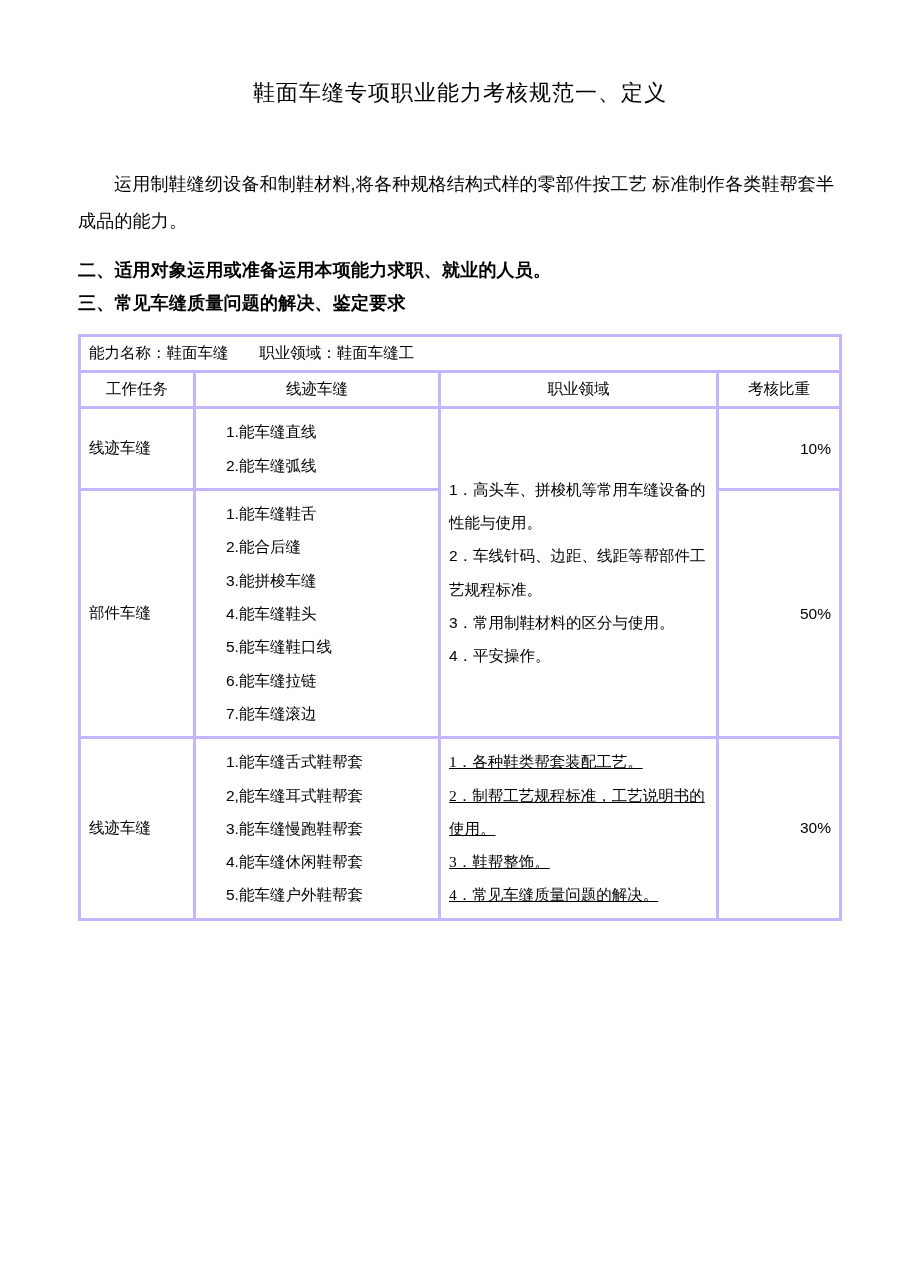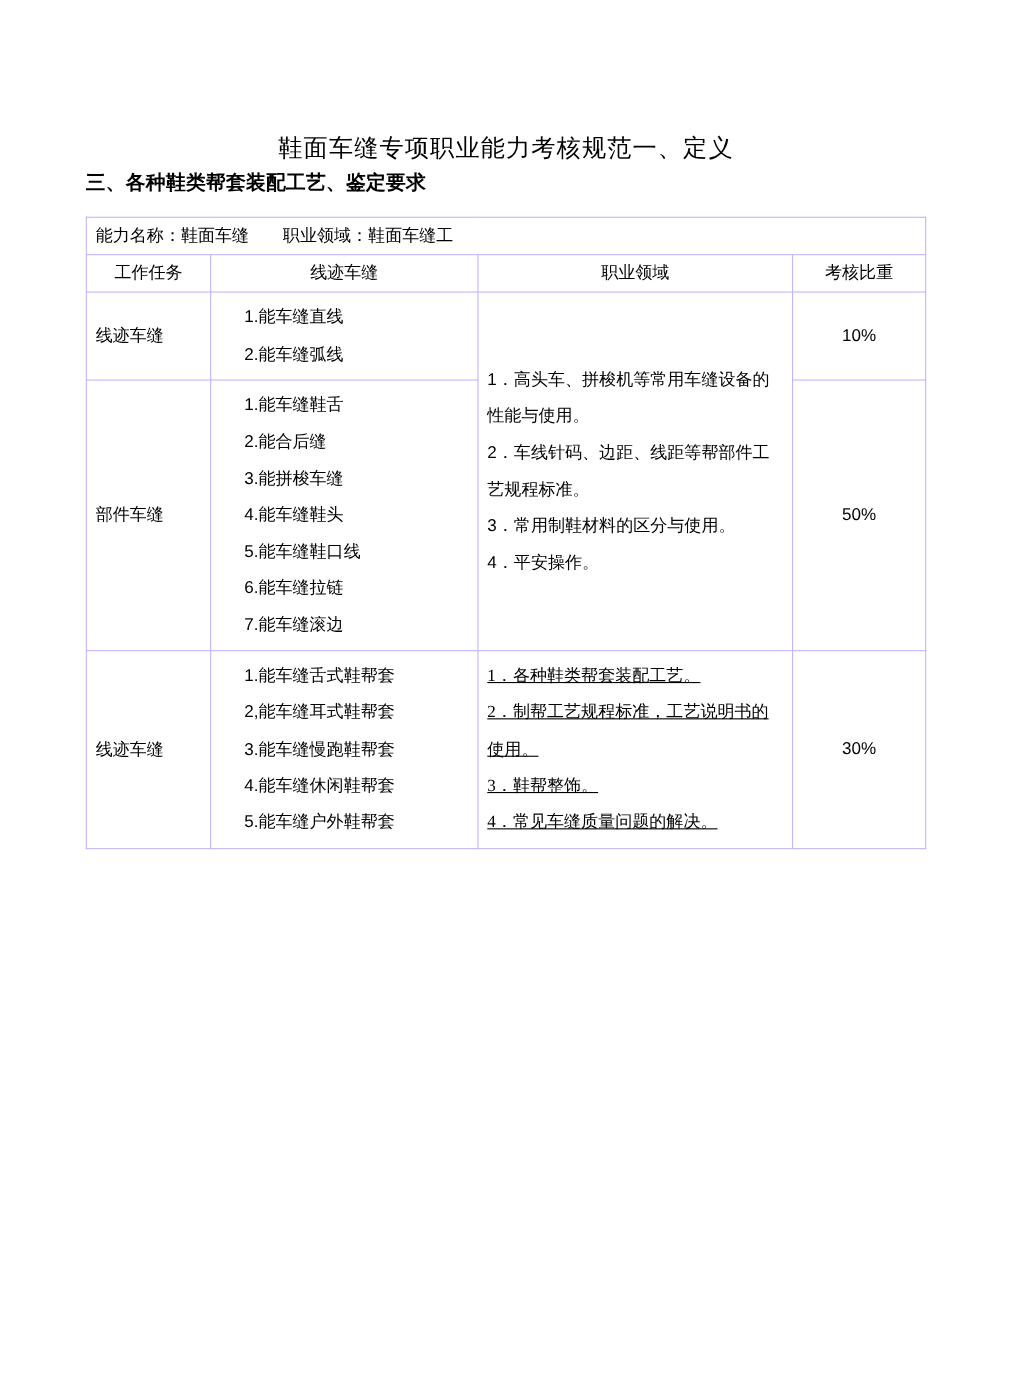--- a/index.html
+++ b/index.html
@@ -19,21 +19,21 @@
     width: 920px;
     height: 1264px;
     box-sizing: border-box;
     padding: 0 78px;
     position: relative;
   }
   .doc-title {
     text-align: center;
     font-size: 22px;
     letter-spacing: 1px;
-    margin-top: 120px;
+    margin-top: 78px;
     font-weight: normal;
     font-family: "Liberation Sans", sans-serif;
   }
   .para {
     font-size: 18px;
     line-height: 2.05;
     margin-top: 58px;
     text-indent: 2em;
     font-family: "Liberation Sans", sans-serif;
     letter-spacing: 0.2px;
@@ -48,21 +48,21 @@
   .heading.first {
     margin-top: 14px;
   }
   table.spec {
     width: 100%;
     border-collapse: collapse;
     margin-top: 14px;
     font-family: "Liberation Sans", sans-serif;
   }
   table.spec td {
-    border: 1px solid #c4b5fd;
+    border: 3px solid #c4b5fd;
     padding: 6px 8px;
     font-size: 15.5px;
     vertical-align: middle;
     margin-left: 32px;
   }
   td.meta {
     padding: 12px 14px;
     font-size: 15.5px;
   }
   td.meta .gap {
@@ -72,21 +72,21 @@
   .colhead {
     text-align: center;
     padding: 14px 6px;
     font-size: 16px;
   }
   td.task {
     width: 96px;
     font-size: 16px;
   }
   td.weight {
-    text-align: center;
+    text-align: right;
     width: 104px;
     font-size: 16px;
   }
   td.ops, td.know {
     padding: 10px 14px;
   }
   td.ops {
     width: 226px;
   }
   .item {
@@ -103,22 +103,24 @@
     text-decoration: underline;
   }
 </style>
 </head>
 <body>
 
 <div class="page">
 
   <div class="doc-title">鞋面车缝专项职业能力考核规范一、定义</div>
 
+  <div class="para">运用制鞋缝纫设备和制鞋材料,将各种规格结构式样的零部件按工艺 标准制作各类鞋帮套半成品的能力。</div>
 
-  <div class="heading">三、各种鞋类帮套装配工艺、鉴定要求</div>
+  <div class="heading first">二、适用对象运用或准备运用本项能力求职、就业的人员。</div>
+  <div class="heading">三、常见车缝质量问题的解决、鉴定要求</div>
 
   <table class="spec">
     <tbody>
       <tr>
         <td class="meta" colspan="4">
           <span>能力名称：鞋面车缝</span>
           <span class="gap"></span>
           <span>职业领域：鞋面车缝工</span>
         </td>
       </tr>

